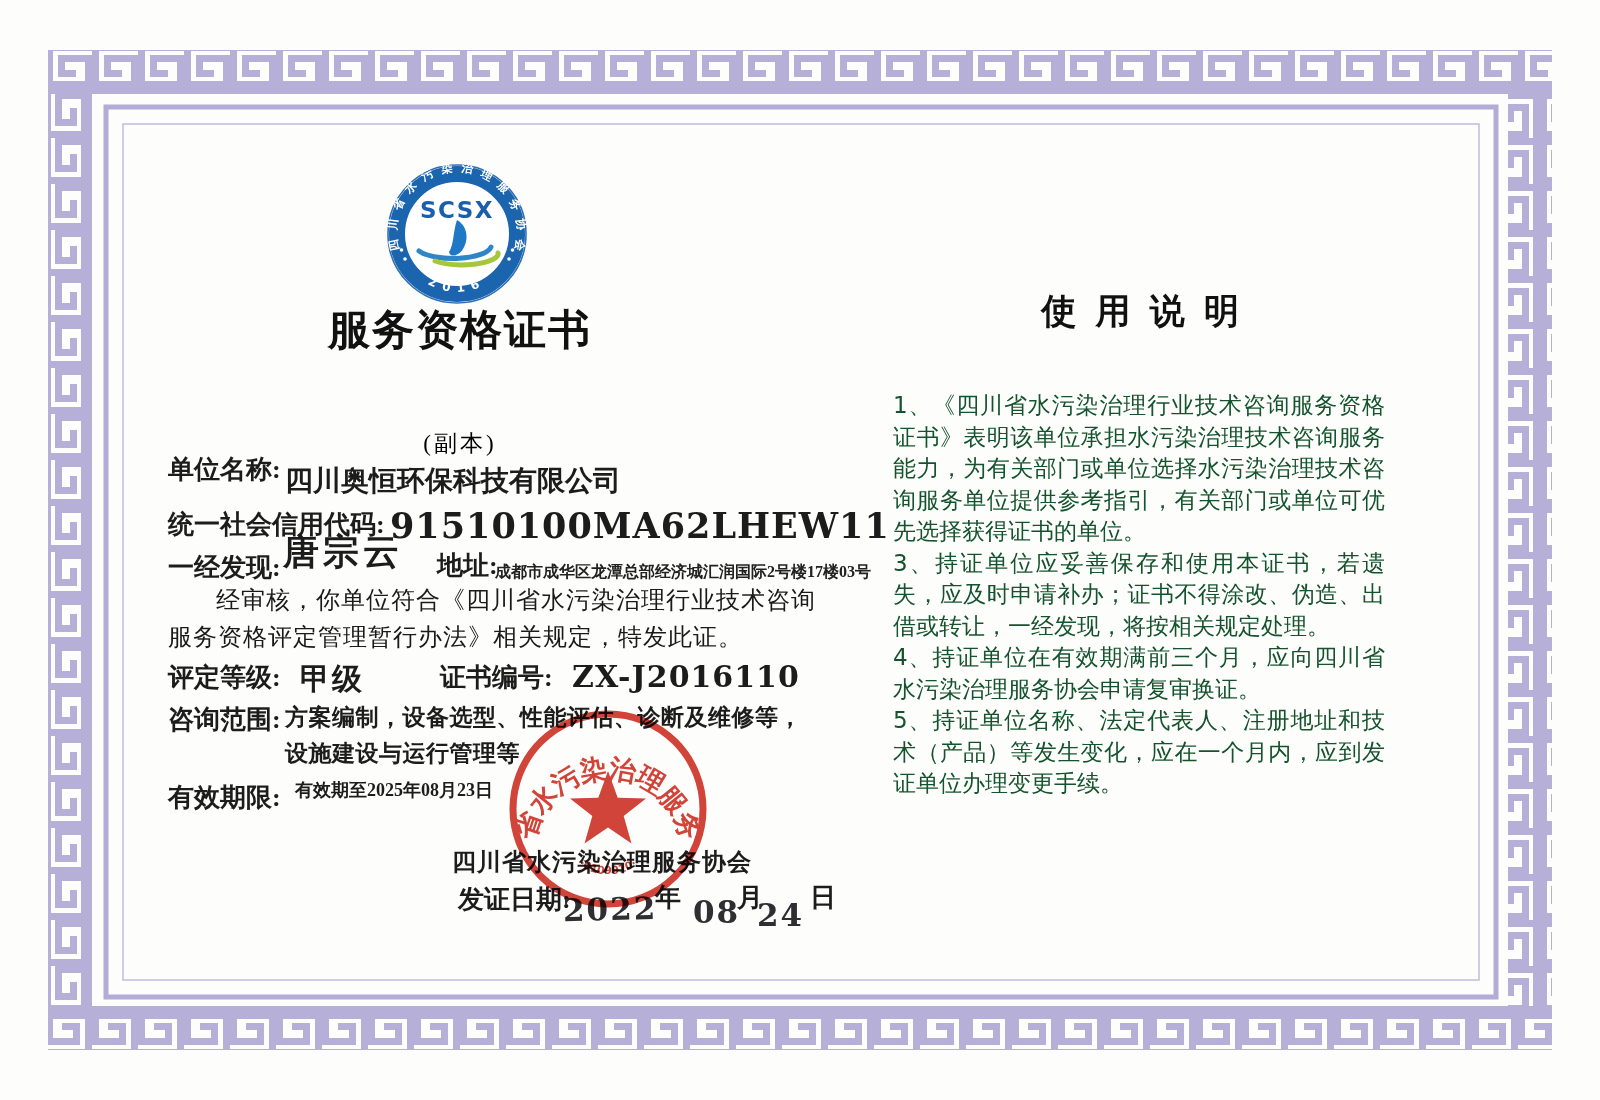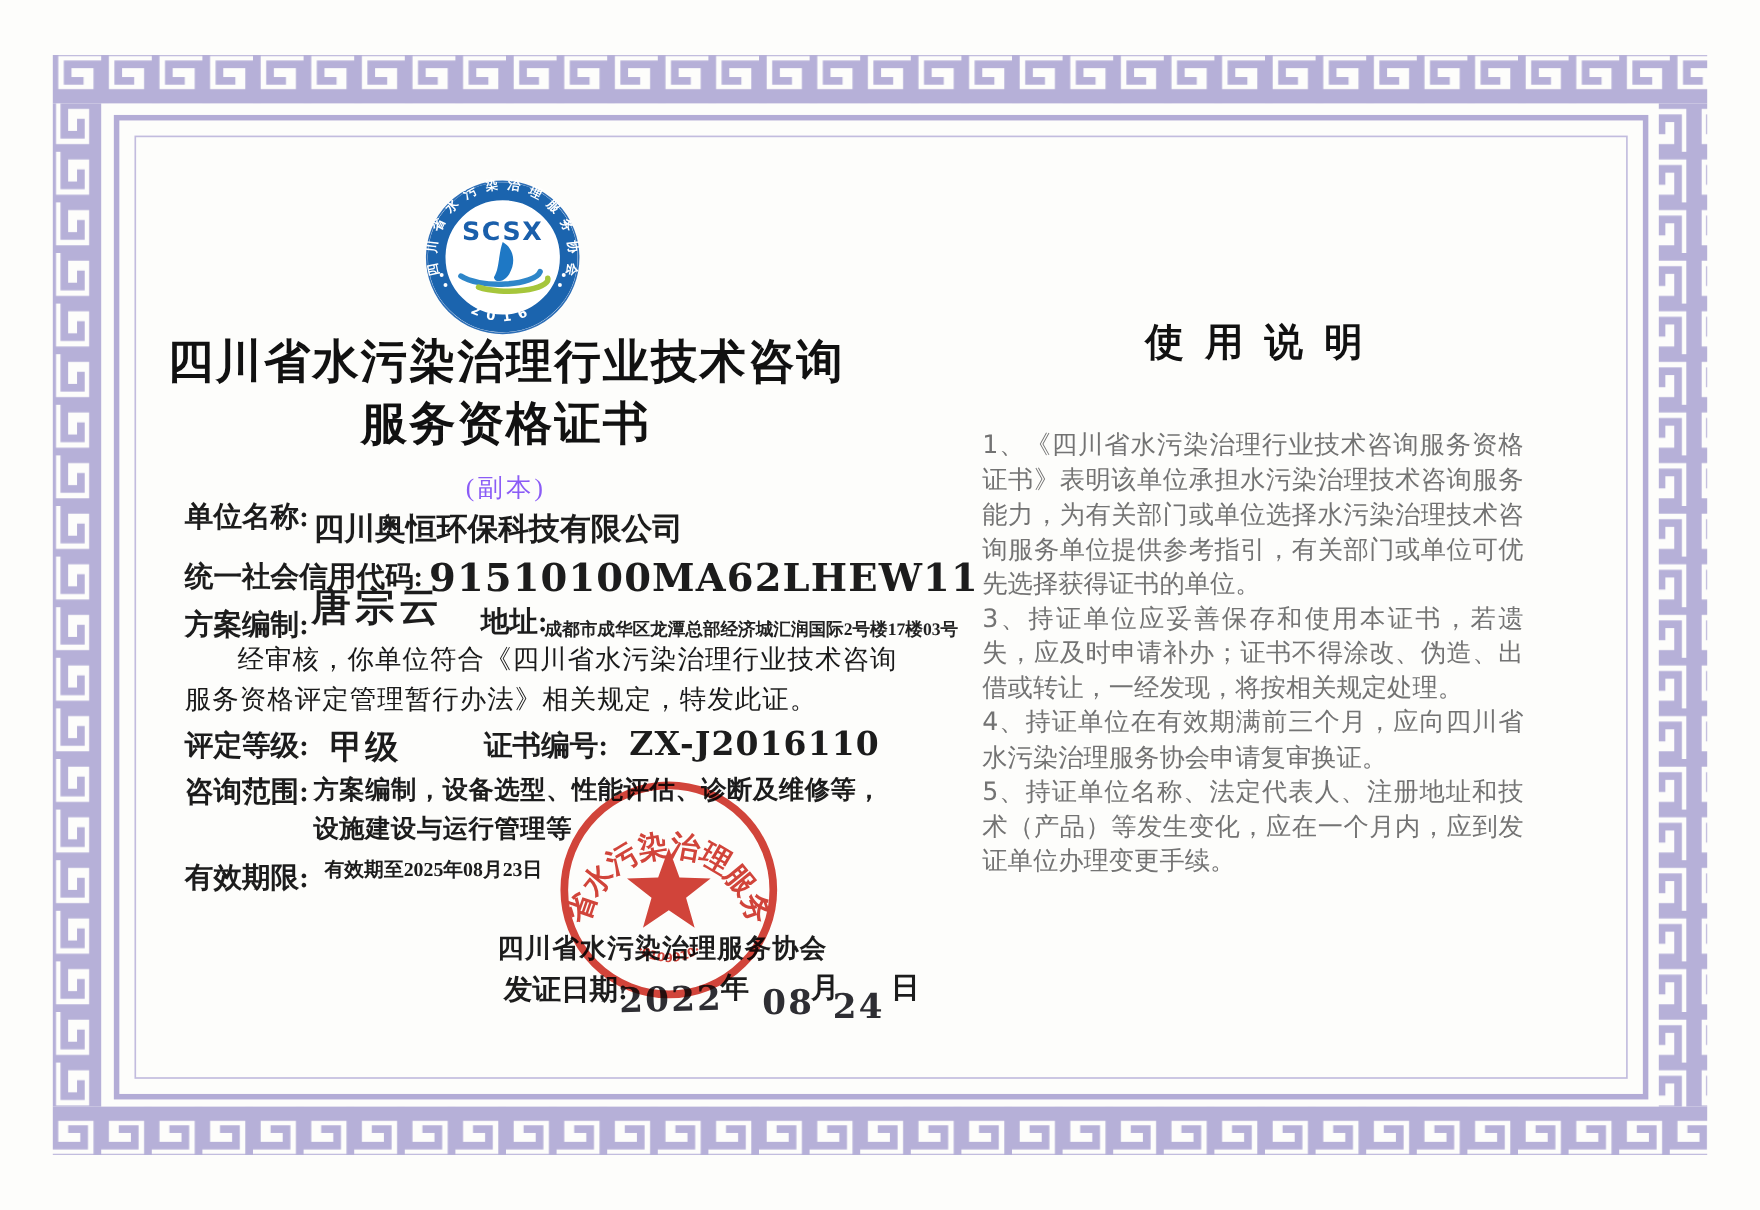--- a/index.html
+++ b/index.html
@@ -8,37 +8,37 @@
     font-family:"Liberation Serif","DejaVu Serif",serif;color:#1c1c1c;overflow:hidden;
   }
   .abs{position:absolute;}
   .lbl{font-weight:bold;font-size:26px;white-space:nowrap;}
   .val{font-weight:bold;font-size:18px;white-space:nowrap;}
   .mono-val{font-family:"DejaVu Serif","Liberation Serif",serif;font-weight:bold;font-size:35px;letter-spacing:1px;white-space:nowrap;}
   .title{
     left:150px;top:302px;width:620px;text-align:center;
     font-size:42px;font-weight:bold;line-height:56px;letter-spacing:2px;color:#111;
   }
-  .subtitle{left:150px;top:428px;width:620px;text-align:center;font-size:23px;color:#8b5cf6;letter-spacing:3px;}
+  .subtitle{left:150px;top:428px;width:620px;text-align:center;font-size:23px;color:#000000;letter-spacing:3px;}
   .statement{
     left:168px;top:582px;width:650px;font-size:24px;line-height:37px;
     text-indent:2em;letter-spacing:1px;color:#1a1a1a;
   }
   .scope-val{font-size:23px;font-weight:bold;letter-spacing:0.5px;white-space:nowrap;}
   .addr{font-size:16px;font-weight:bold;white-space:nowrap;color:#222;}
   .issuer-line{left:452px;top:846px;width:300px;text-align:center;font-size:24px;font-weight:bold;letter-spacing:1px;}
   .date-num{font-family:"DejaVu Serif","Liberation Serif",serif;font-weight:bold;color:#2e2e33;font-size:31px;letter-spacing:2px;}
   .usage-title{
     left:900px;top:288px;width:480px;text-align:center;
     font-size:35px;font-weight:bold;letter-spacing:0.55em;text-indent:0.55em;color:#111;font-family:Liberation Serif, serif;
   }
   .usage-body{
     left:893px;top:390px;width:492px;
     font-family:"DejaVu Sans","Liberation Sans",sans-serif;
-    font-size:23px;line-height:31.5px;color:#737373;text-align:justify;
+    font-size:23px;line-height:31.5px;color:#14532d;text-align:justify;
   }
   .usage-body p{margin:0;}
   .seal-wrap{left:502px;top:704px;width:212px;height:212px;mix-blend-mode:multiply;opacity:0.9;}
   .logo-wrap{left:385px;top:162px;width:144px;height:144px;}
 </style>
 </head>
 <body>
 
 <div class="cert">
 
@@ -82,32 +82,31 @@
     <circle cx="20" cy="97" r="1.8" fill="#ffffff"></circle>
     <circle cx="127.5" cy="88" r="1.8" fill="#ffffff"></circle>
     <circle cx="124" cy="97" r="1.8" fill="#ffffff"></circle>
     <text x="72" y="56" text-anchor="middle" font-size="23" font-weight="bold" fill="#1a5fab" letter-spacing="1.5" font-family="'DejaVu Sans','Liberation Sans',sans-serif">SCSX</text>
     <path d="M72,58 C81,63 85,75 78,87 C74,94 65,96 64,90 C69,83 68,69 72,58 Z" fill="#1e78c5"></path>
     <path d="M34,89 A38,13 0 0 0 106,85" fill="none" stroke="#2e86c9" stroke-width="5" stroke-linecap="round"></path>
     <path d="M50,99 A36,11 0 0 0 113,91" fill="none" stroke="#a6c63b" stroke-width="5" stroke-linecap="round"></path>
   </svg>
 
   <div class="abs title">
-    <div>四川省水污染治理行业技术咨询</div>
     <div>服务资格证书</div>
   </div>
   <div class="abs subtitle">(副本)</div>
 
   <span class="abs lbl" style="left:168px;top:452px;">单位名称:</span>
   <span class="abs val" style="left:285px;top:462px;font-size:28px;">四川奥恒环保科技有限公司</span>
 
   <span class="abs lbl" style="left:168px;top:507px;">统一社会信用代码:</span>
   <span class="abs mono-val" style="left:390px;top:505px;">91510100MA62LHEW11</span>
 
-  <span class="abs lbl" style="left:168px;top:550px;">方案编制:</span>
+  <span class="abs lbl" style="left:168px;top:550px;">一经发现:</span>
   <span class="abs val" style="left:283px;top:528px;font-size:36px;letter-spacing:4px;">唐宗云</span>
   <span class="abs lbl" style="left:437px;top:548px;">地址:</span>
   <span class="abs addr" style="left:495px;top:562px;">成都市成华区龙潭总部经济城汇润国际2号楼17楼03号</span>
 
   <div class="abs statement">经审核，你单位符合《四川省水污染治理行业技术咨询服务资格评定管理暂行办法》相关规定，特发此证。</div>
 
   <span class="abs lbl" style="left:168px;top:660px;">评定等级:</span>
   <span class="abs val" style="left:300px;top:659px;font-size:30px;letter-spacing:2px;">甲级</span>
   <span class="abs lbl" style="left:440px;top:660px;">证书编号:</span>
   <span class="abs mono-val" style="left:572px;top:659px;font-size:30px;">ZX-J2016110</span>

